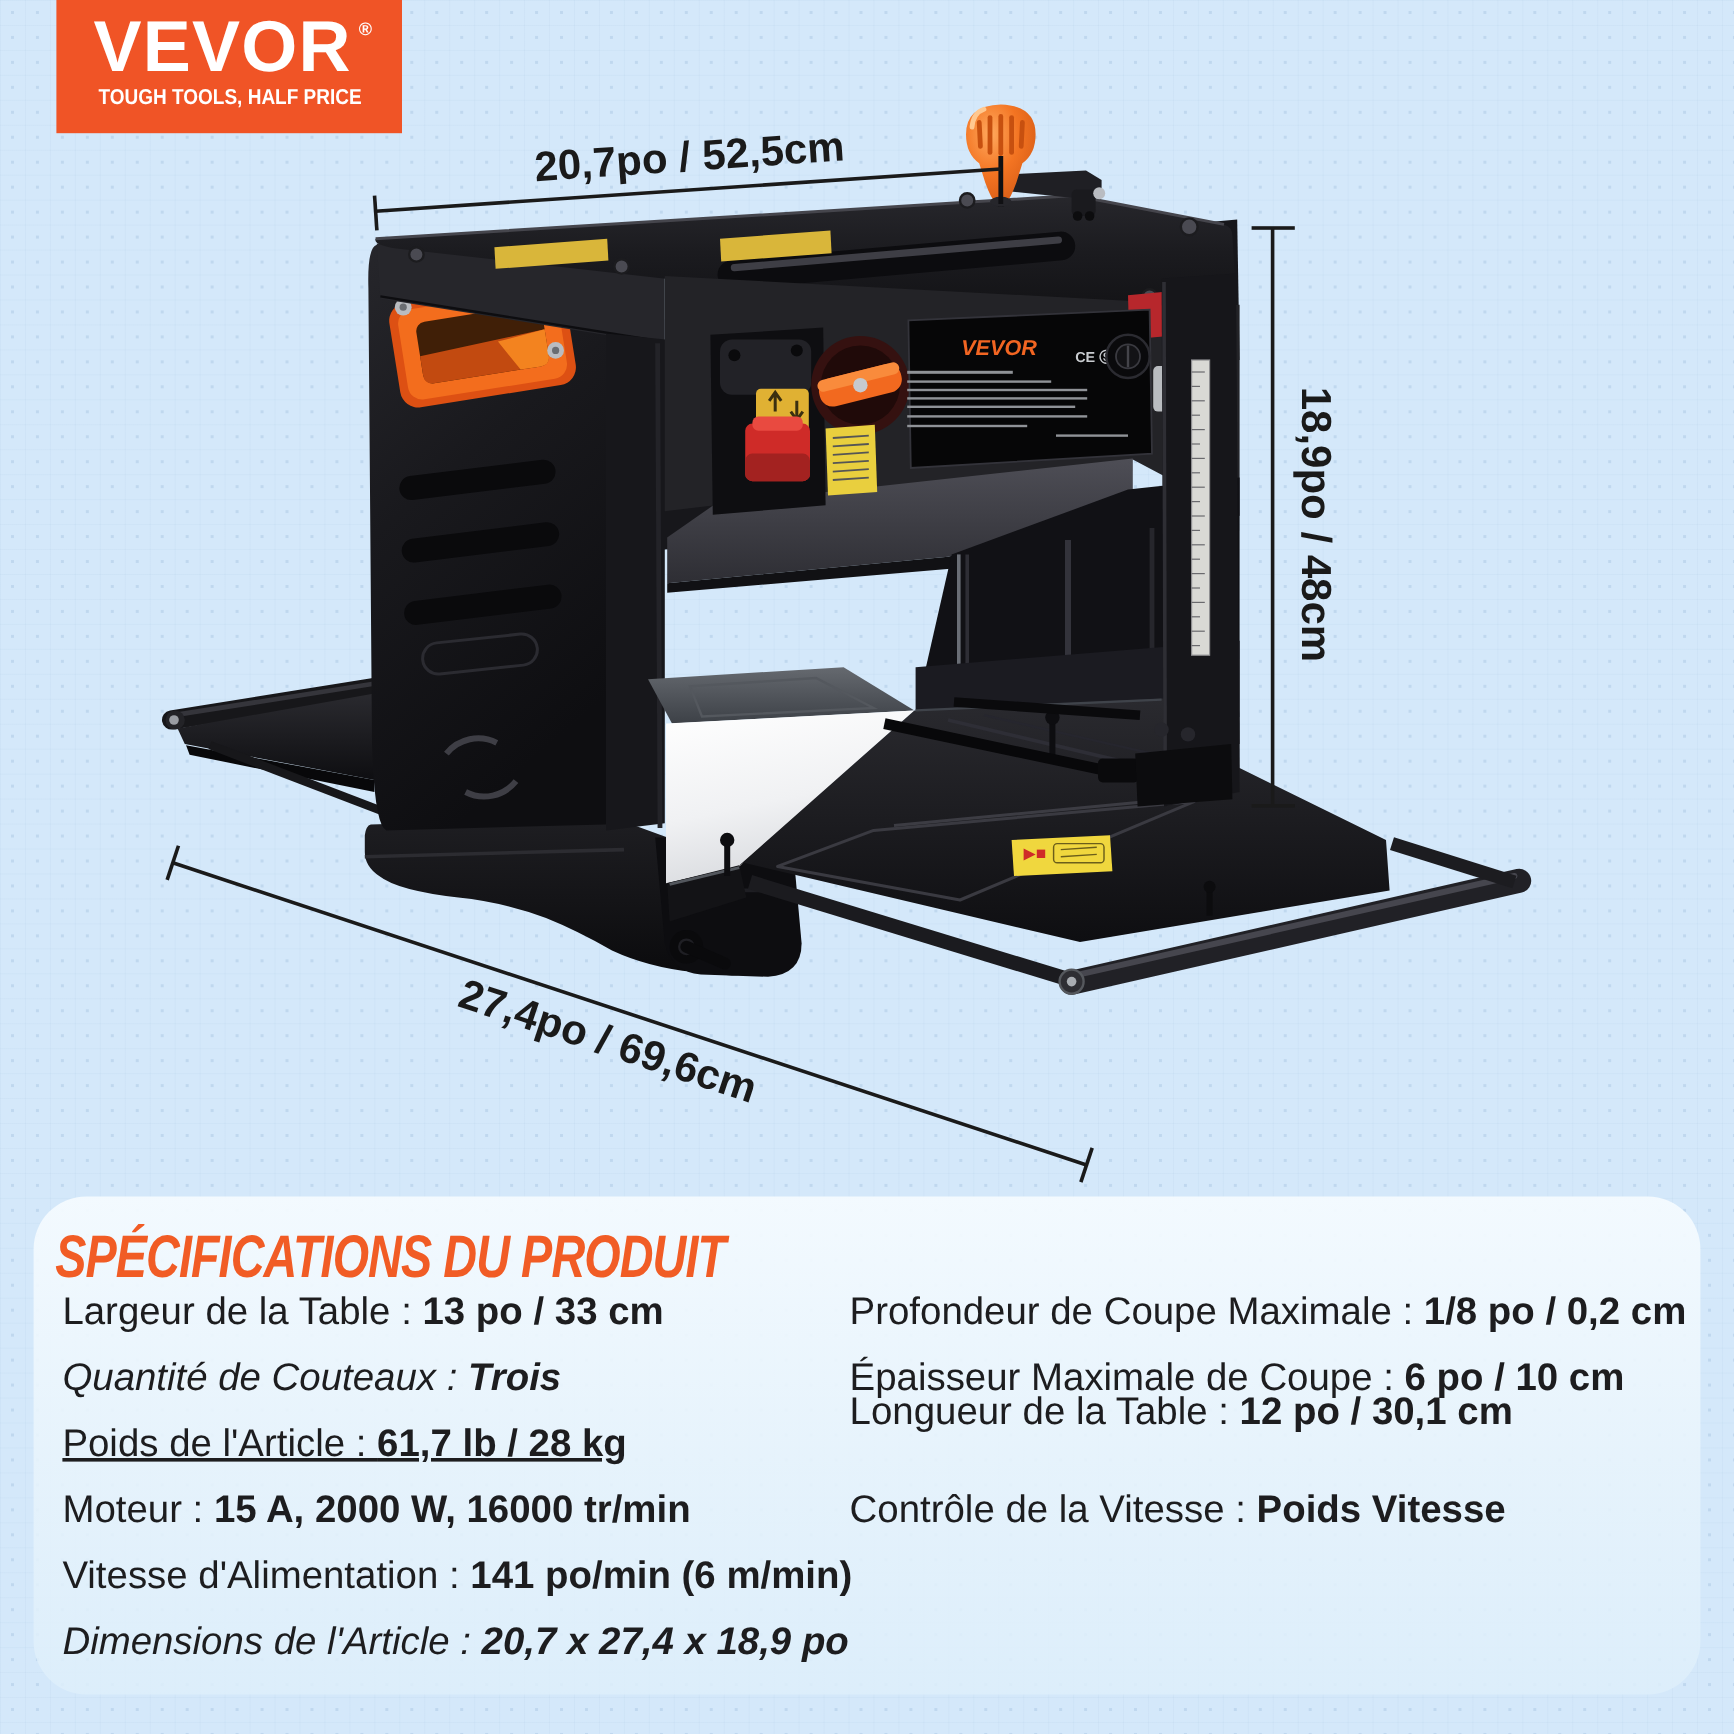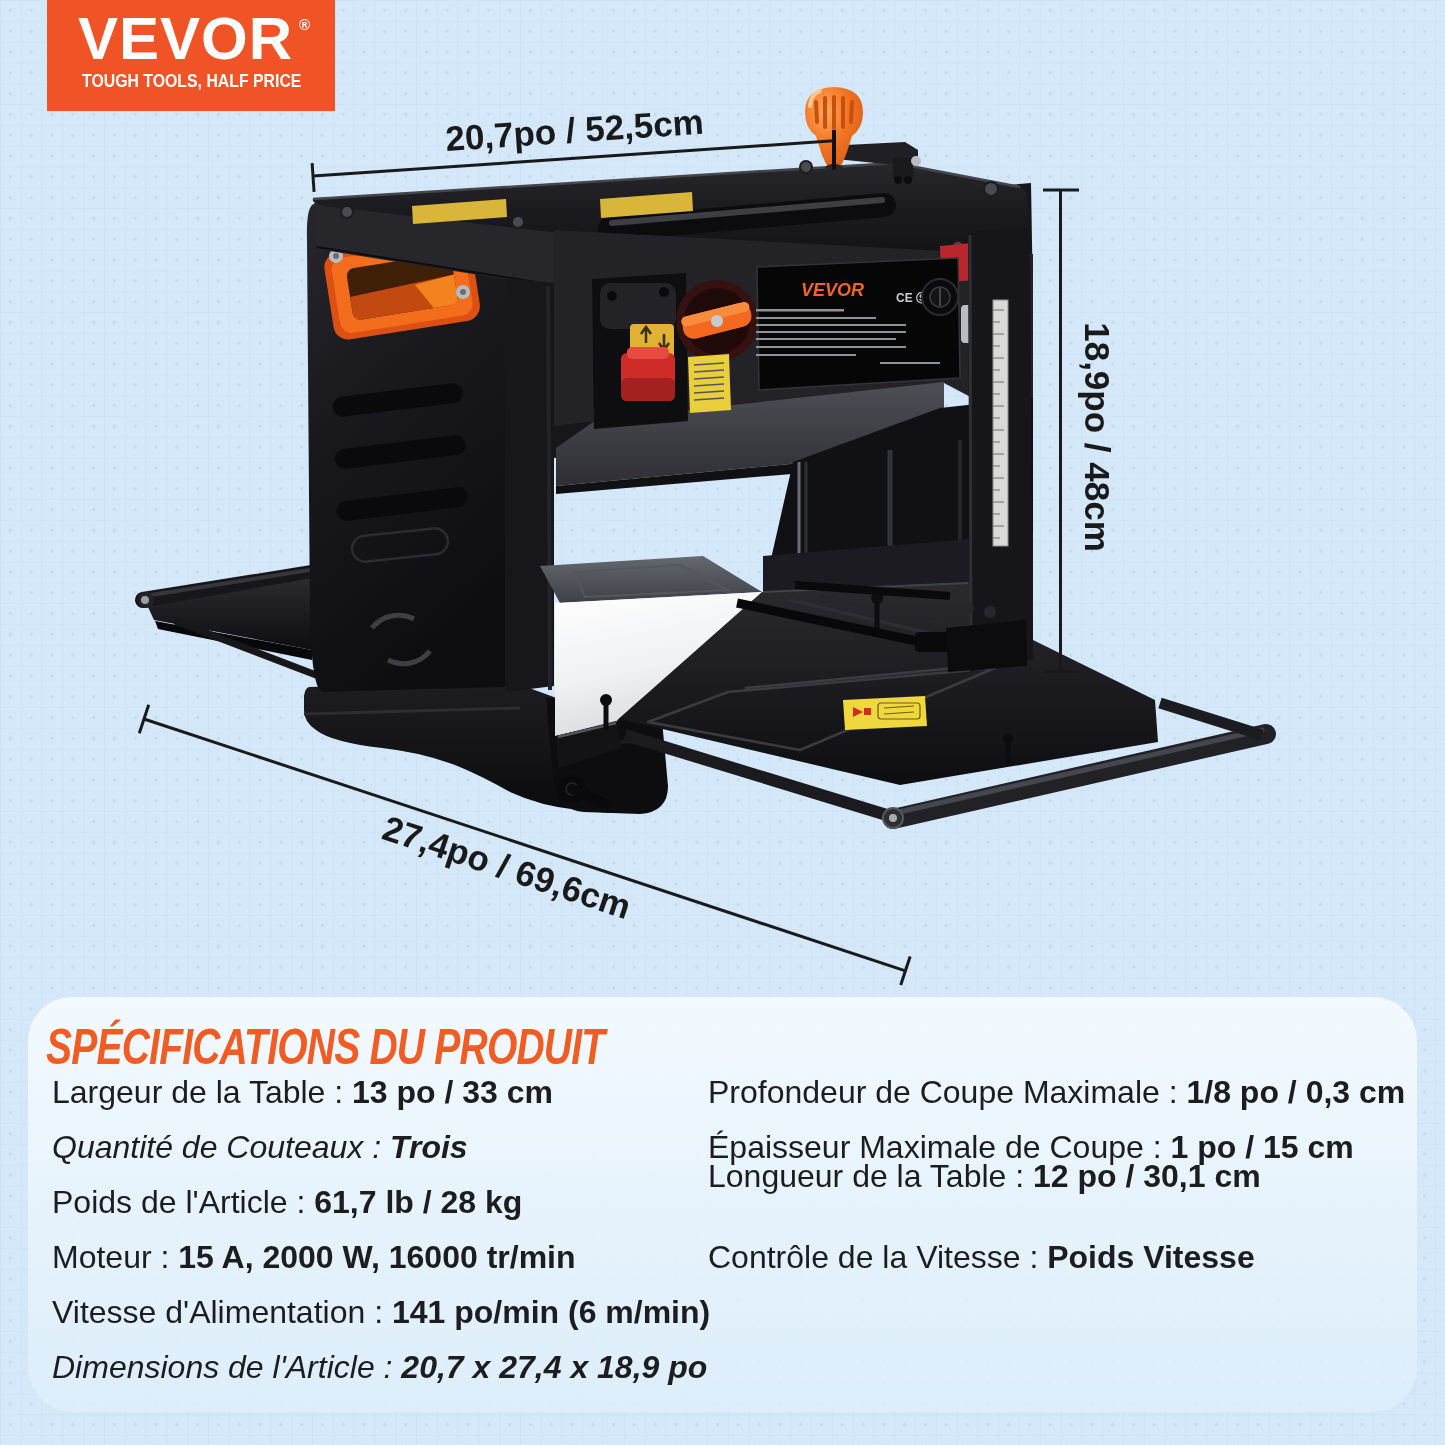--- a/index.html
+++ b/index.html
@@ -37,26 +37,26 @@
 <body>
 <div class="panel"></div>
 <div class="logo">
   <div class="v">VEVOR</div>
     <div class="r">®</div>
   <div class="t">TOUGH TOOLS, HALF PRICE</div>
 </div>
 <div class="title">SPÉCIFICATIONS DU PRODUIT</div>
 <div class="spec" style="left:52px;top:1074px;">Largeur de la Table : <b>13 po / 33 cm</b></div>
 <div class="spec" style="left:52px;top:1129px;font-style:italic;">Quantité de Couteaux : <b>Trois</b></div>
-<div class="spec" style="left:52px;top:1184px;">Poids de l'Article : <b>61,7 lb / 28 kg</b></div>
+<div class="spec" style="left:52px;top:1184px;text-decoration:underline;">Poids de l'Article : <b>61,7 lb / 28 kg</b></div>
 <div class="spec" style="left:52px;top:1239px;">Moteur : <b>15 A, 2000 W, 16000 tr/min</b></div>
 <div class="spec" style="left:52px;top:1294px;">Vitesse d'Alimentation : <b>141 po/min (6 m/min)</b></div>
 <div class="spec" style="left:52px;top:1349px;font-style:italic;">Dimensions de l'Article : <b>20,7 x 27,4 x 18,9 po</b></div>
-<div class="spec" style="left:708px;top:1074px;">Profondeur de Coupe Maximale : <b>1/8 po / 0,3 cm</b></div>
-<div class="spec" style="left:708px;top:1129px;">Épaisseur Maximale de Coupe : <b>1 po / 15 cm</b></div>
+<div class="spec" style="left:708px;top:1074px;">Profondeur de Coupe Maximale : <b>1/8 po / 0,2 cm</b></div>
+<div class="spec" style="left:708px;top:1129px;">Épaisseur Maximale de Coupe : <b>6 po / 10 cm</b></div>
 <div class="spec" style="left:708px;top:1158px;">Longueur de la Table : <b>12 po / 30,1 cm</b></div>
 <div class="spec" style="left:708px;top:1239px;">Contrôle de la Vitesse : <b>Poids Vitesse</b></div>
 <svg width="1445" height="1445" viewBox="0 0 1445 1445" style="position:absolute;left:0;top:0;">
 <defs>
   <linearGradient id="gTop" x1="0" y1="0" x2="0" y2="1">
     <stop offset="0" stop-color="#27272c"></stop>
         <stop offset="0.5" stop-color="#1b1b1f"></stop>
         <stop offset="1" stop-color="#131316"></stop>
   </linearGradient>
   <linearGradient id="gSide" x1="0" y1="0" x2="0.35" y2="1">

